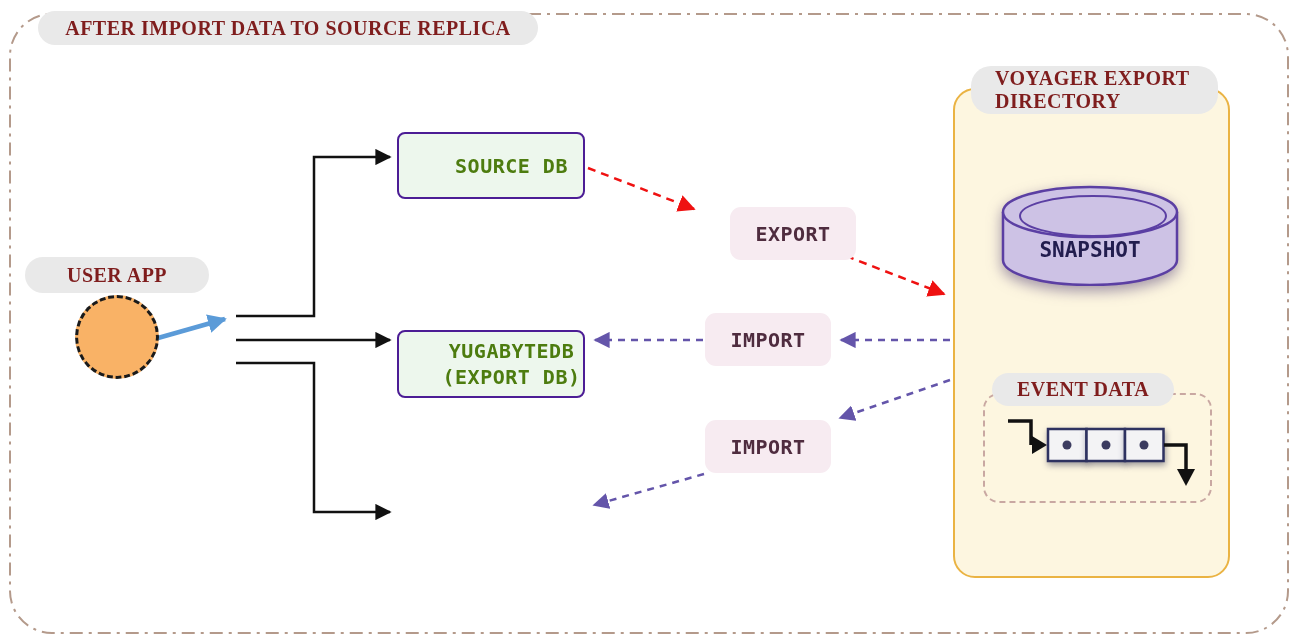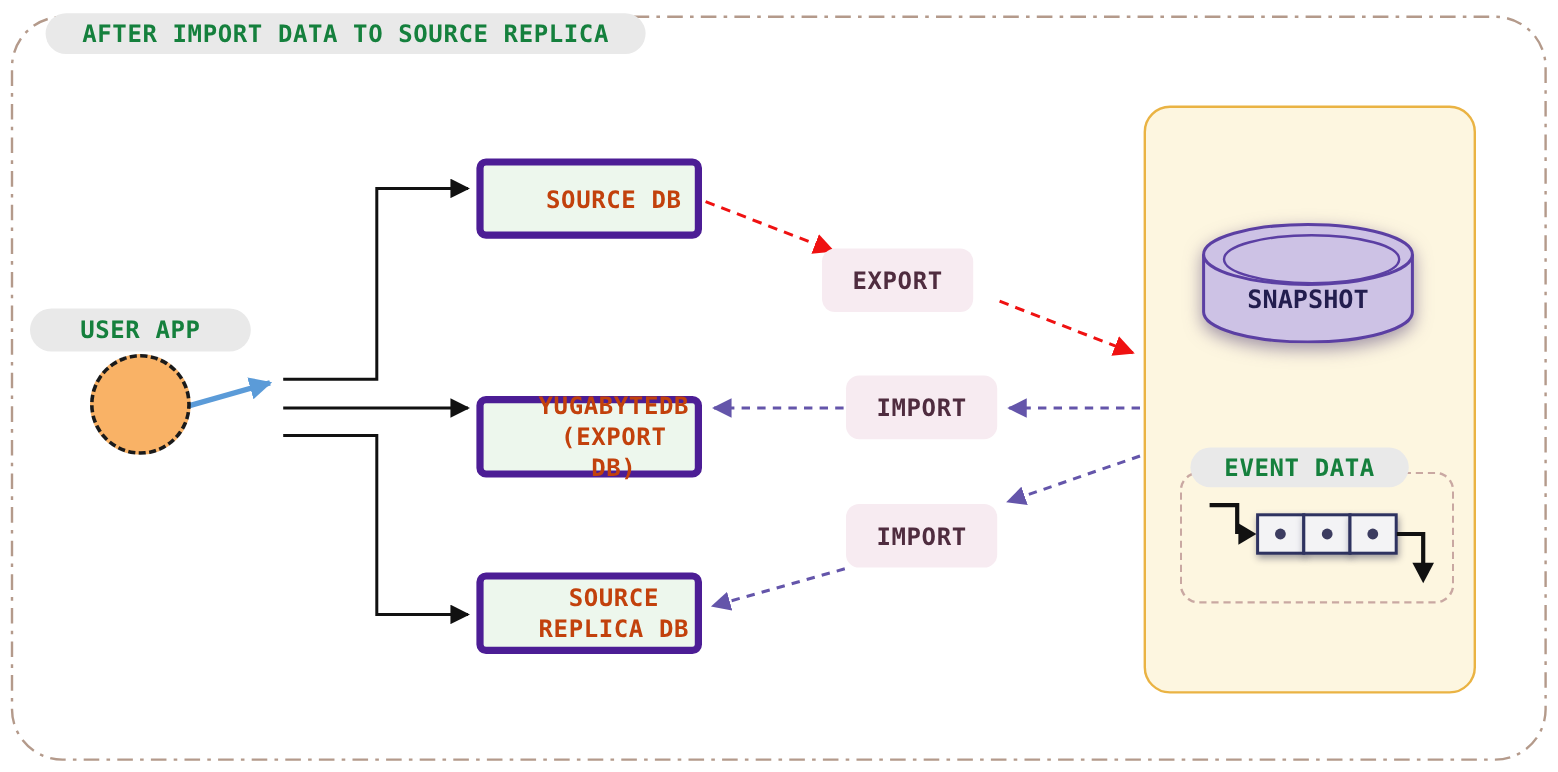--- a/index.html
+++ b/index.html
@@ -19,29 +19,30 @@
     left: 0; top: 0;
     width: 1298px; height: 643px;
     z-index: 2;
     pointer-events: none;
   }
 
   .pill {
     position: absolute;
     background: #e9e9e9;
     border-radius: 20px;
-    color: #15803d;
+    color: #7f1d1d;
     font-weight: bold;
     font-size: 20px;
     letter-spacing: 0.5px;
     display: flex;
     align-items: center;
     justify-content: center;
     text-align: left;
     z-index: 3;
+    font-family: Liberation Serif, serif;
   }
 
   .title-pill   { left: 38px;  top: 11px;  width: 500px; height: 34px; }
   .user-pill    { left: 25px;  top: 257px; width: 184px; height: 36px; }
   .panel-pill   { left: 971px; top: 66px;  width: 247px; height: 48px; line-height: 23px; padding: 0 24px; }
   .eq-pill      { left: 992px; top: 373px; width: 182px; height: 33px; }
 
   .user-circle {
     position: absolute;
     left: 75px; top: 295px;
@@ -49,23 +50,23 @@
     background: #f9b266;
     border: 3px dashed #1a1a1a;
     border-radius: 50%;
     z-index: 3;
   }
 
   .node {
     position: absolute;
     width: 188px;
     background: #edf7ed;
-    border: 6px solid #4c1d95;
+    border: 2px solid #4c1d95;
     border-radius: 8px;
-    color: #c2410c;
+    color: #4d7c0f;
     font-weight: bold;
     font-size: 20px;
     line-height: 26px;
     letter-spacing: 0.5px;
     display: flex;
     flex-direction: column;
     align-items: center;
     justify-content: center;
     text-align: center;
     z-index: 3;
@@ -82,21 +83,21 @@
     border-radius: 11px;
     color: #4f2c3f;
     font-weight: bold;
     font-size: 20px;
     letter-spacing: 0.5px;
     display: flex;
     align-items: center;
     justify-content: center;
     z-index: 3;
   }
-  #edge-export        { left: 685px; top: 207px; }
+  #edge-export        { left: 730px; top: 207px; }
   #edge-import-top    { left: 705px; top: 313px; }
   #edge-import-bottom { left: 705px; top: 420px; }
 
   .panel {
     position: absolute;
     left: 953px; top: 88px;
     width: 277px; height: 490px;
     background: #fdf6e0;
     border: 2px solid #eab343;
     border-radius: 22px;
@@ -179,35 +180,32 @@
   <div class="pill user-pill">USER APP</div>
   <div class="user-circle"></div>
 
   <div class="node" id="node-source">
     <span>SOURCE DB</span>
   </div>
   <div class="node" id="node-target">
     <span>YUGABYTEDB</span>
     <span>(EXPORT DB)</span>
   </div>
-  <div class="node" id="node-replica">
-    <span>SOURCE</span>
-    <span>REPLICA DB</span>
-  </div>
 
   <div class="edge-label" id="edge-export">
     <span>EXPORT</span>
   </div>
   <div class="edge-label" id="edge-import-top">
     <span>IMPORT</span>
   </div>
   <div class="edge-label" id="edge-import-bottom">
     <span>IMPORT</span>
   </div>
 
+  <div class="pill panel-pill">VOYAGER EXPORT DIRECTORY</div>
 
   <svg class="cylinder" viewBox="0 0 180 104">
     <path d="M3,30 v48 a87,25 0 0 0 174,0 v-48" fill="#cdc2e5" stroke="#5b3fa3" stroke-width="2.5"></path>
     <ellipse cx="90" cy="30" rx="87" ry="25" fill="#cdc2e5" stroke="#5b3fa3" stroke-width="2.5"></ellipse>
     <ellipse cx="93" cy="34" rx="73" ry="20" fill="#cdc2e5" stroke="#5b3fa3" stroke-width="2"></ellipse>
     <text x="90" y="75" text-anchor="middle">SNAPSHOT</text>
   </svg>
 
   <div class="queue-box"></div>
   <div class="pill eq-pill">EVENT DATA</div>

